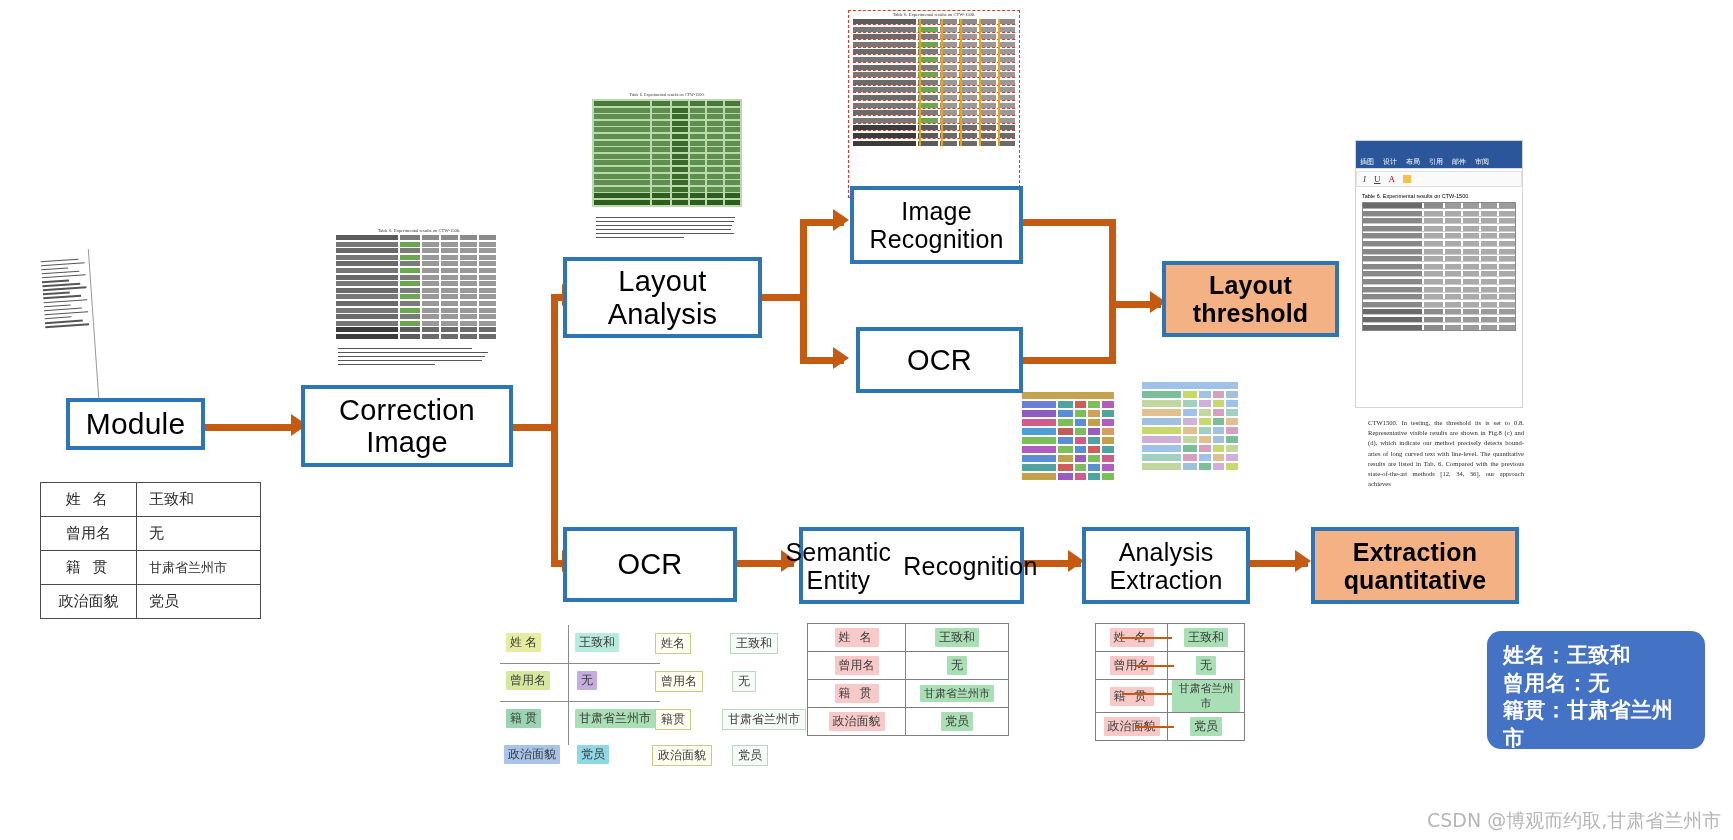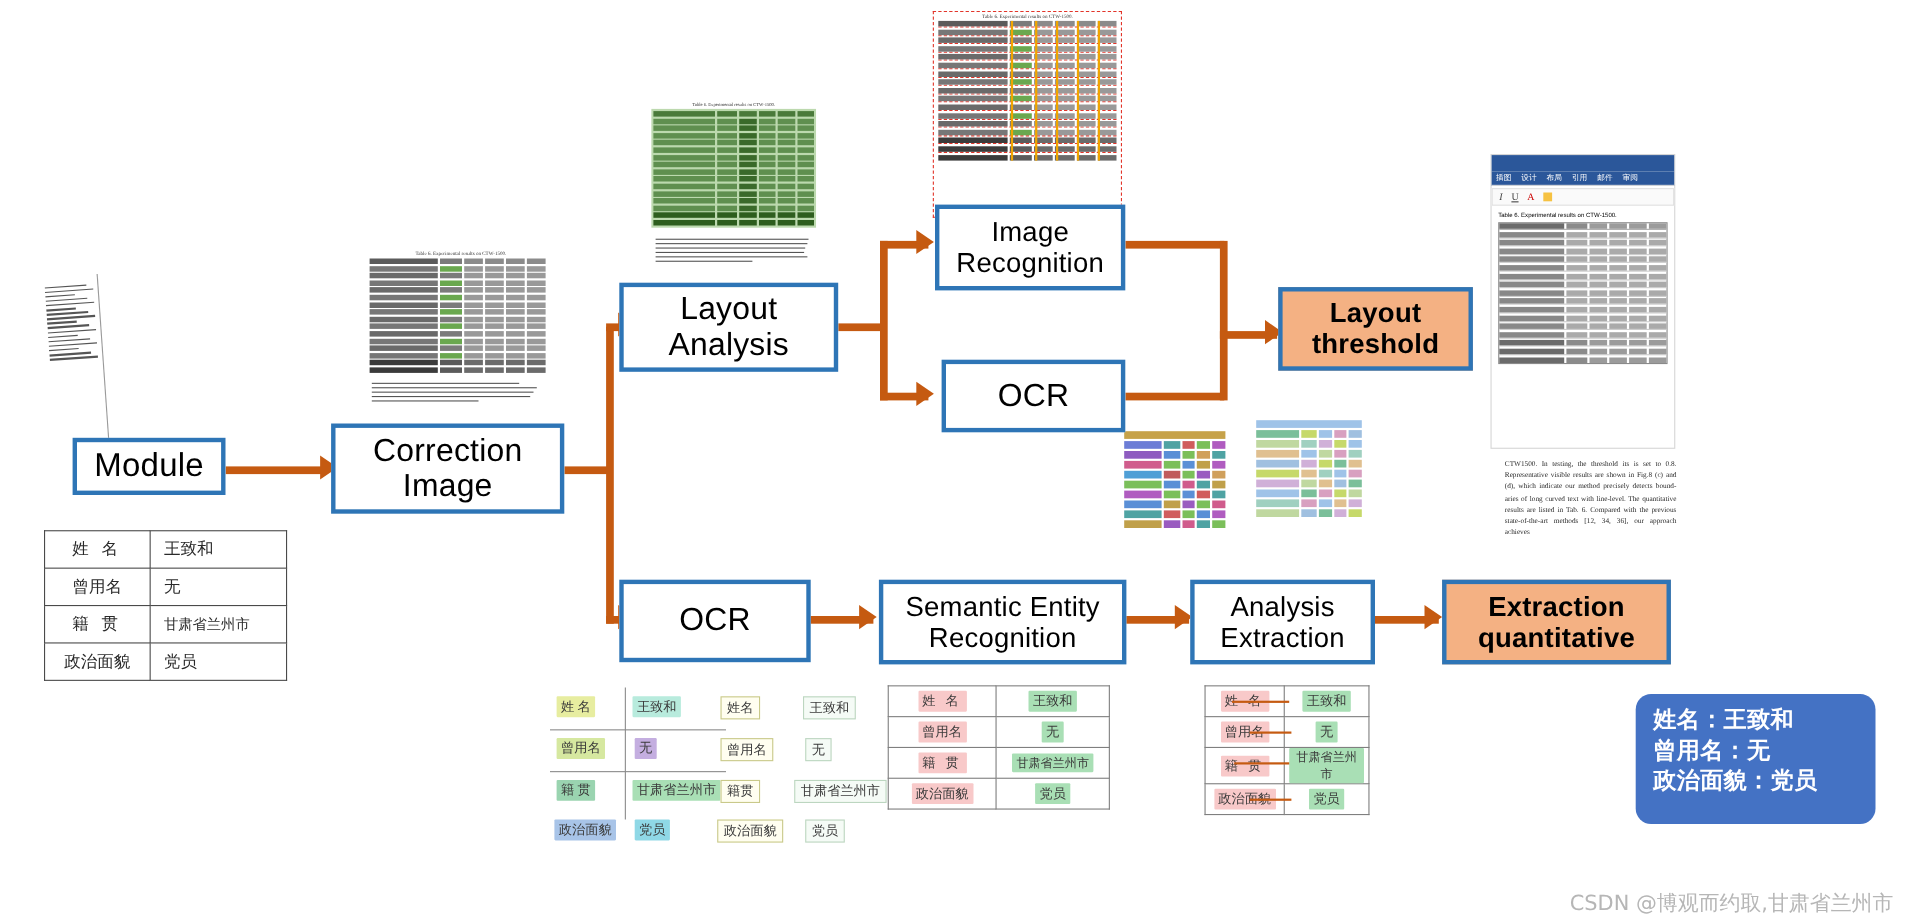--- a/index.html
+++ b/index.html
@@ -1040,21 +1040,21 @@
 
 <div class="node filled" style="left:1162px; top:261px; width:177px; height:76px; font-size:25px; flex-direction:column;">
   <span>Layout</span>
   <span>threshold</span>
 </div>
 
 <div class="node" style="left:563px; top:527px; width:174px; height:75px; font-size:29px;">
   <span>OCR</span>
 </div>
 
-<div class="node" style="left:799px; top:527px; width:225px; height:77px; font-size:25px; flex-direction:column;">
+<div class="node" style="left:799px; top:527px; width:225px; height:77px; font-size:25px; flex-direction:row;">
   <span>Semantic Entity</span>
   <span>Recognition</span>
 </div>
 
 <div class="node" style="left:1082px; top:527px; width:168px; height:77px; font-size:25px; flex-direction:column;">
   <span>Analysis</span>
   <span>Extraction</span>
 </div>
 
 <div class="node filled" style="left:1311px; top:527px; width:208px; height:77px; font-size:25px; flex-direction:column;">
@@ -1162,16 +1162,17 @@
       <span style="position:absolute; left:40px; top:13px; width:38px; height:2px; background:#c55a11;"></span>
     </td>
     <td><span class="hl" style="background:#a9dfb5;">党员</span></td>
   </tr>
 </tbody>
   </table>
 
 <div class="card" style="left:1487px; top:631px; width:218px; height:118px;">
   <div>姓名：王致和</div>
   <div>曾用名：无</div>
+  <div>籍贯：甘肃省兰州市</div>
   <div>政治面貌：党员</div>
 </div>
 
 <div class="watermark" style="left:1427px; top:808px;">CSDN @博观而约取,甘肃省兰州市</div>
 
 </body></html>

